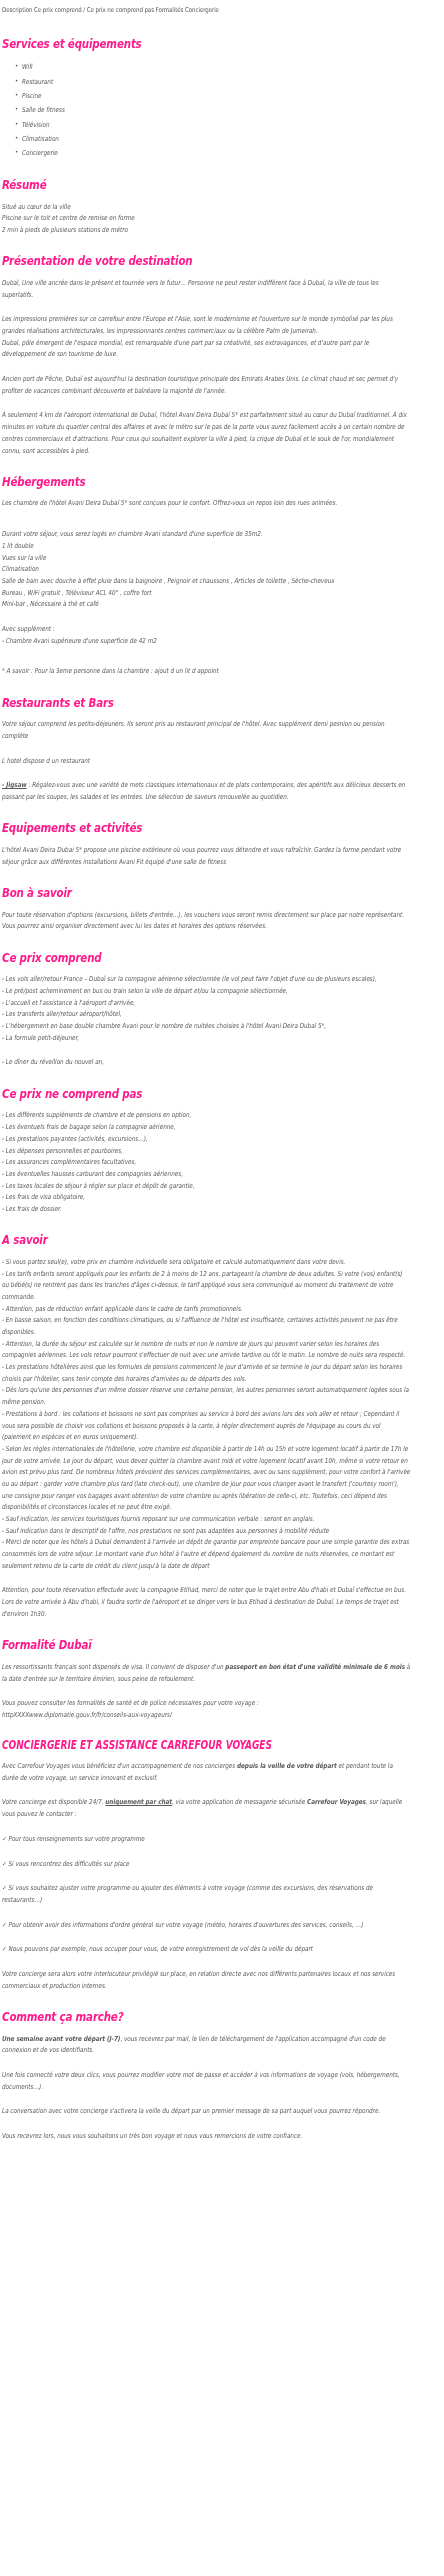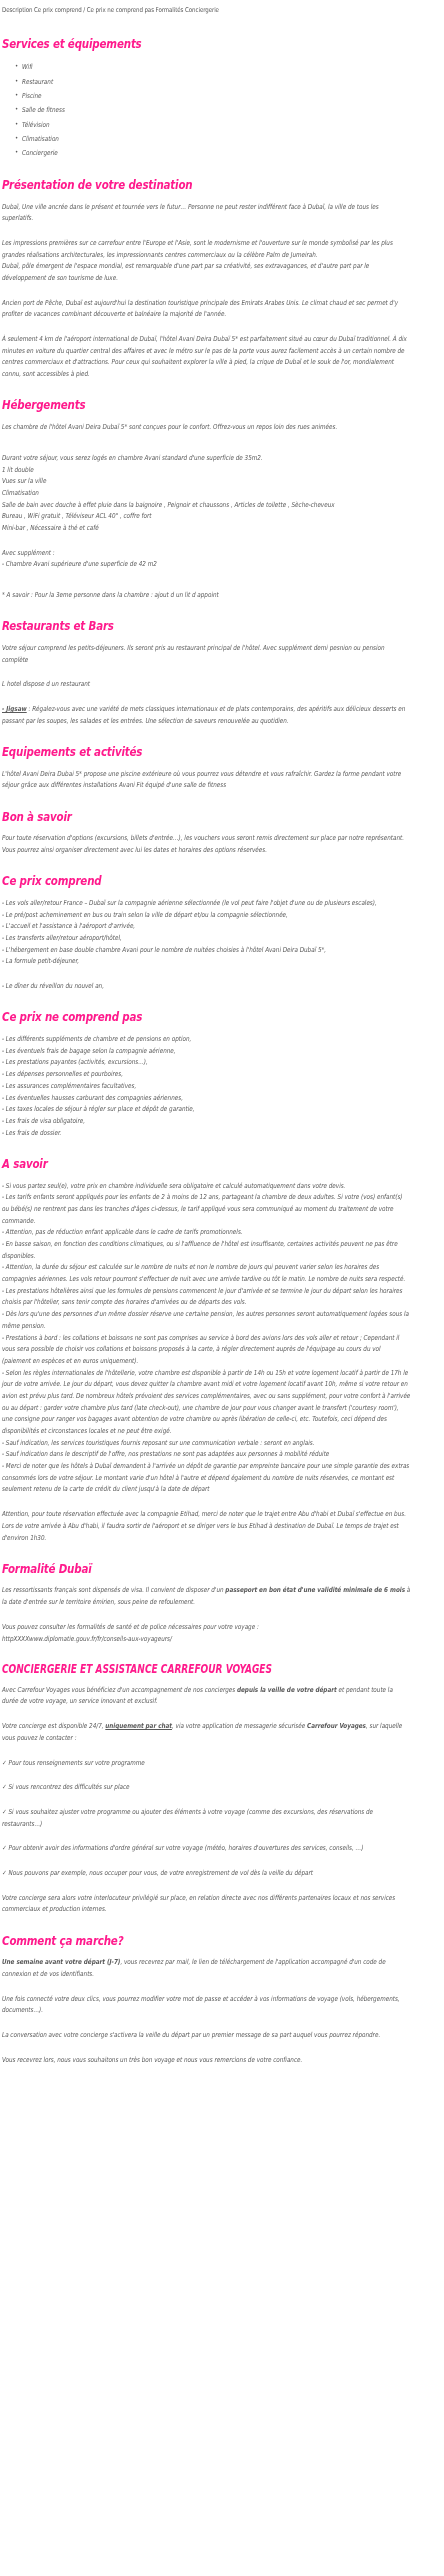--- a/index.html
+++ b/index.html
@@ -94,20 +94,26 @@
       <li>Wifi</li>
       <li>Restaurant</li>
       <li>Piscine</li>
       <li>Salle de fitness</li>
       <li>Télévision</li>
       <li>Climatisation</li>
       <li>Conciergerie</li>
     </ul>
   </div>
 
+  <div class="blk">
+    <h2 class="section-title">Résumé</h2>
+    <p class="body">Situé au cœur de la ville</p>
+    <p class="body">Piscine sur le toit et centre de remise en forme</p>
+    <p class="body">2 min à pieds de plusieurs stations de métro</p>
+  </div>
 
   <div class="blk">
     <h2 class="section-title">Présentation de votre destination</h2>
     <p class="body">Dubaï, Une ville ancrée dans le présent et tournée vers le futur… Personne ne peut rester indifférent face à Dubaï, la ville de tous les superlatifs.</p>
     <div class="gap-md"></div>
     <p class="body">Les impressions premières sur ce carrefour entre l'Europe et l'Asie, sont le modernisme et l'ouverture sur le monde symbolisé par les plus grandes réalisations architecturales, les impressionnants centres commerciaux ou la célèbre Palm de Jumeirah.</p>
     <p class="body">Dubaï, pôle émergent de l'espace mondial, est remarquable d'une part par sa créativité, ses extravagances, et d'autre part par le développement de son tourisme de luxe.</p>
     <div class="gap-md"></div>
     <p class="body">Ancien port de Pêche, Dubaï est aujourd'hui la destination touristique principale des Emirats Arabes Unis. Le climat chaud et sec permet d'y profiter de vacances combinant découverte et balnéaire la majorité de l'année.</p>
     <div class="gap-md"></div>

